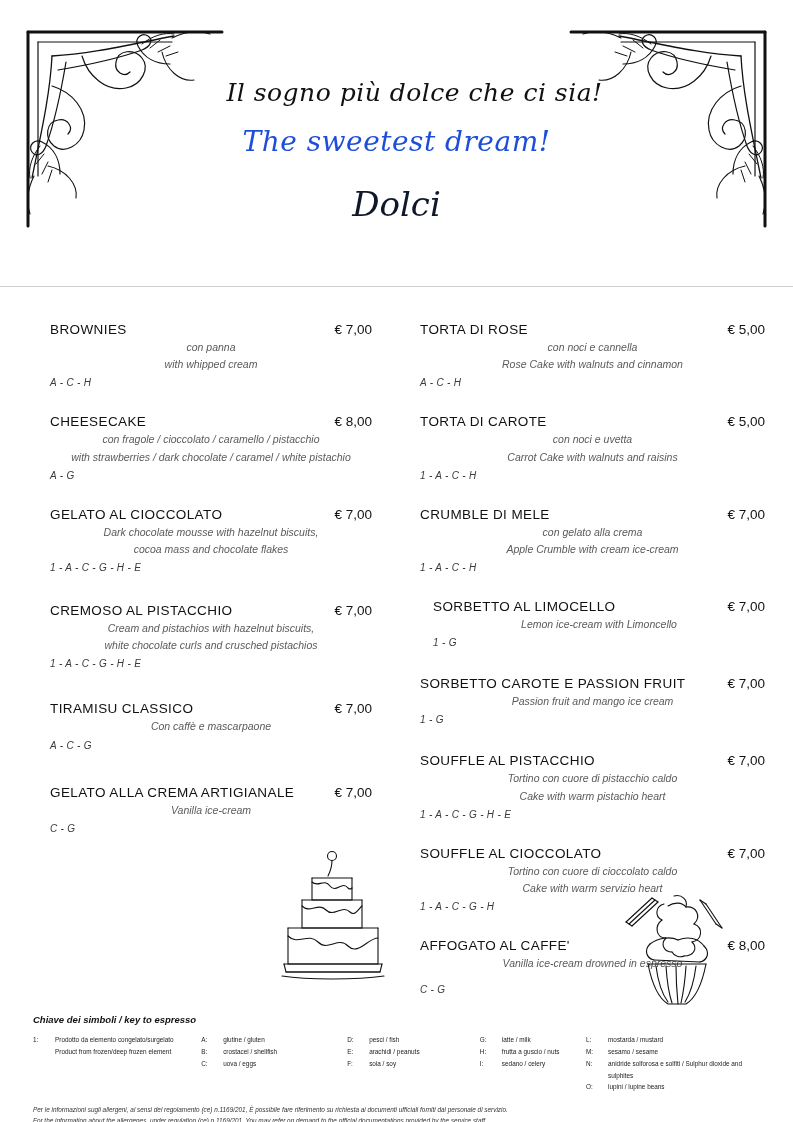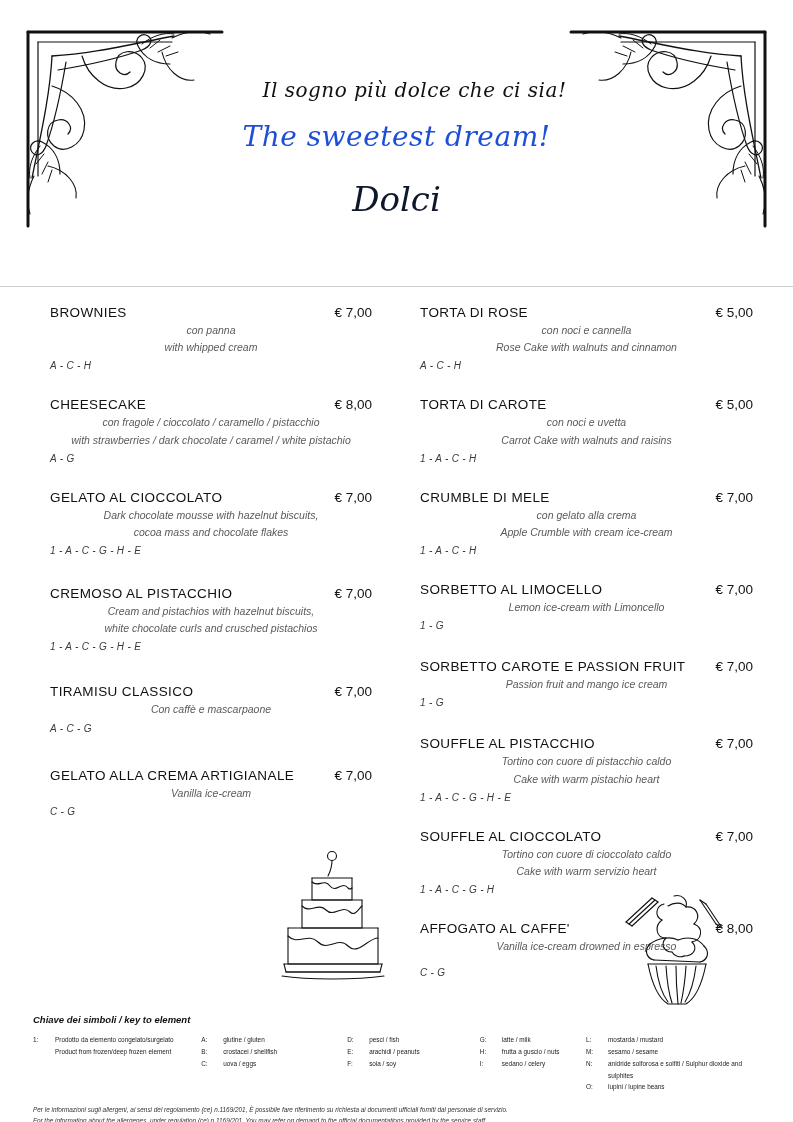--- a/index.html
+++ b/index.html
@@ -36,21 +36,21 @@
   .header {
     position: absolute;
     top: 78px;
     left: 0;
     width: 793px;
     text-align: center;
   }
   .script-line-1 {
     font-family: "DejaVu Serif", serif;
     font-style: italic;
-    font-size: 20px;
+    font-size: 25px;
     letter-spacing: 0.5px;
     color: #111;
     font-weight: 400;
     padding-left: 36px;
   }
   .script-line-2 {
     font-family: "DejaVu Serif", serif;
     font-style: italic;
     font-size: 28px;
     letter-spacing: 0.5px;
@@ -72,38 +72,38 @@
     top: 286px;
     left: 0;
     width: 793px;
     height: 1px;
     background: #cfcfcf;
   }
 
   
   .columns {
     position: absolute;
-    top: 305px;
+    top: 322px;
     left: 0;
     width: 793px;
     display: flex;
     box-sizing: border-box;
   }
   .col {
     box-sizing: border-box;
   }
   .col.left {
     width: 390px;
     padding-left: 50px;
     padding-right: 18px;
   }
   .col.right {
     width: 403px;
     padding-left: 30px;
-    padding-right: 40px;
+    padding-right: 28px;
   }
 
   .item {
     margin-bottom: 22px;
   }
   .item-head {
     display: flex;
     align-items: baseline;
     justify-content: space-between;
   }
@@ -351,21 +351,21 @@
       <div class="item" style="margin-bottom:26px;">
         <div class="item-head">
           <span class="item-name">CRUMBLE DI MELE</span>
           <span class="item-price">€ 7,00</span>
         </div>
         <div class="desc">con gelato alla crema</div>
         <div class="desc">Apple Crumble with cream ice-cream</div>
         <div class="allerg">1 - A - C - H</div>
       </div>
 
-      <div class="item" style="margin-bottom:28px;">
+      <div class="item" style="margin-bottom:28px;margin-left:13px;">
         <div class="item-head">
           <span class="item-name">SORBETTO AL LIMOCELLO</span>
           <span class="item-price">€ 7,00</span>
         </div>
         <div class="desc">Lemon ice-cream with Limoncello</div>
         <div class="allerg">1 - G</div>
       </div>
 
       <div class="item" style="margin-bottom:28px;">
         <div class="item-head">
@@ -457,21 +457,21 @@
       <path d="M36 84 C 40 104, 46 118, 56 124 L74 124 C 84 118, 90 104, 94 84"></path>
       <path d="M44 86 C 46 102, 50 114, 56 122"></path>
       <path d="M54 86 C 55 102, 57 114, 60 123"></path>
       <path d="M64 86 C 64 102, 65 114, 66 124"></path>
       <path d="M74 86 C 73 102, 71 114, 69 123"></path>
       <path d="M84 86 C 82 102, 78 114, 73 122"></path>
     </svg>
   </div>
 
   <div class="footer">
-    <div class="footer-title">Chiave dei simboli  / key to element</div>
+    <div class="footer-title">Chiave dei simboli  / key to espresso</div>
     <div class="key-grid">
 
       <div class="key-col c0">
         <div class="key-row">
           <span class="key-code">1:</span>
           <span class="key-text">Prodotto da elemento congelato/surgelato</span>
         </div>
         <div class="key-sub">Product from frozen/deep frozen element</div>
       </div>
 

